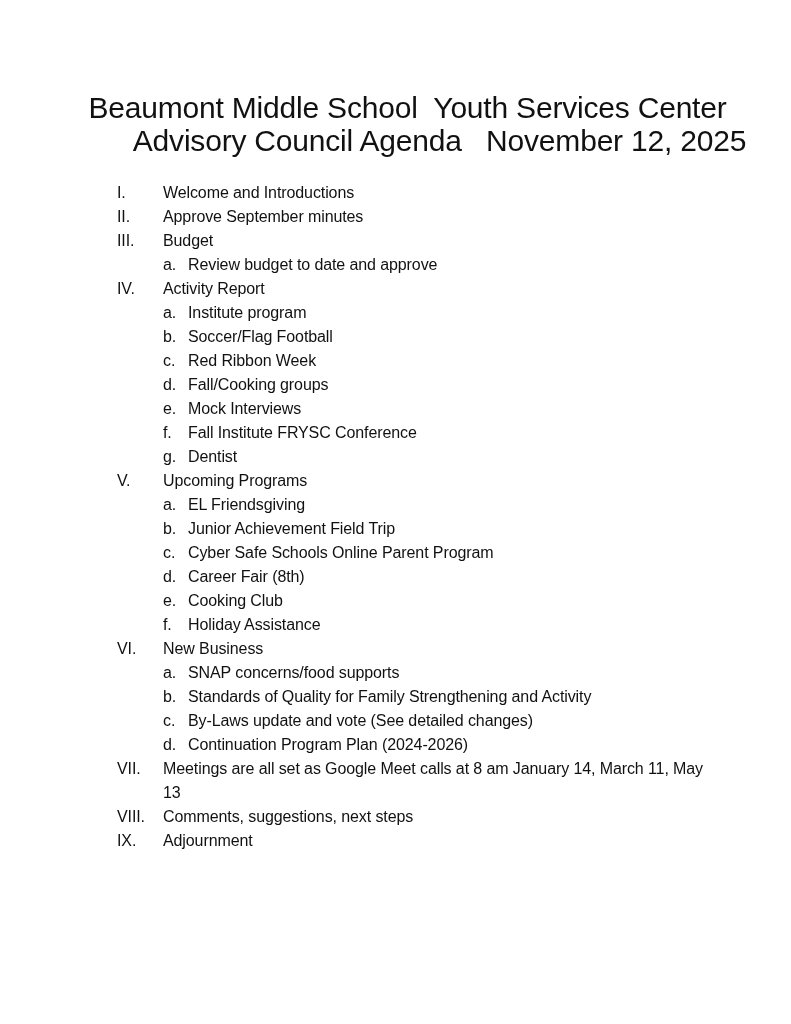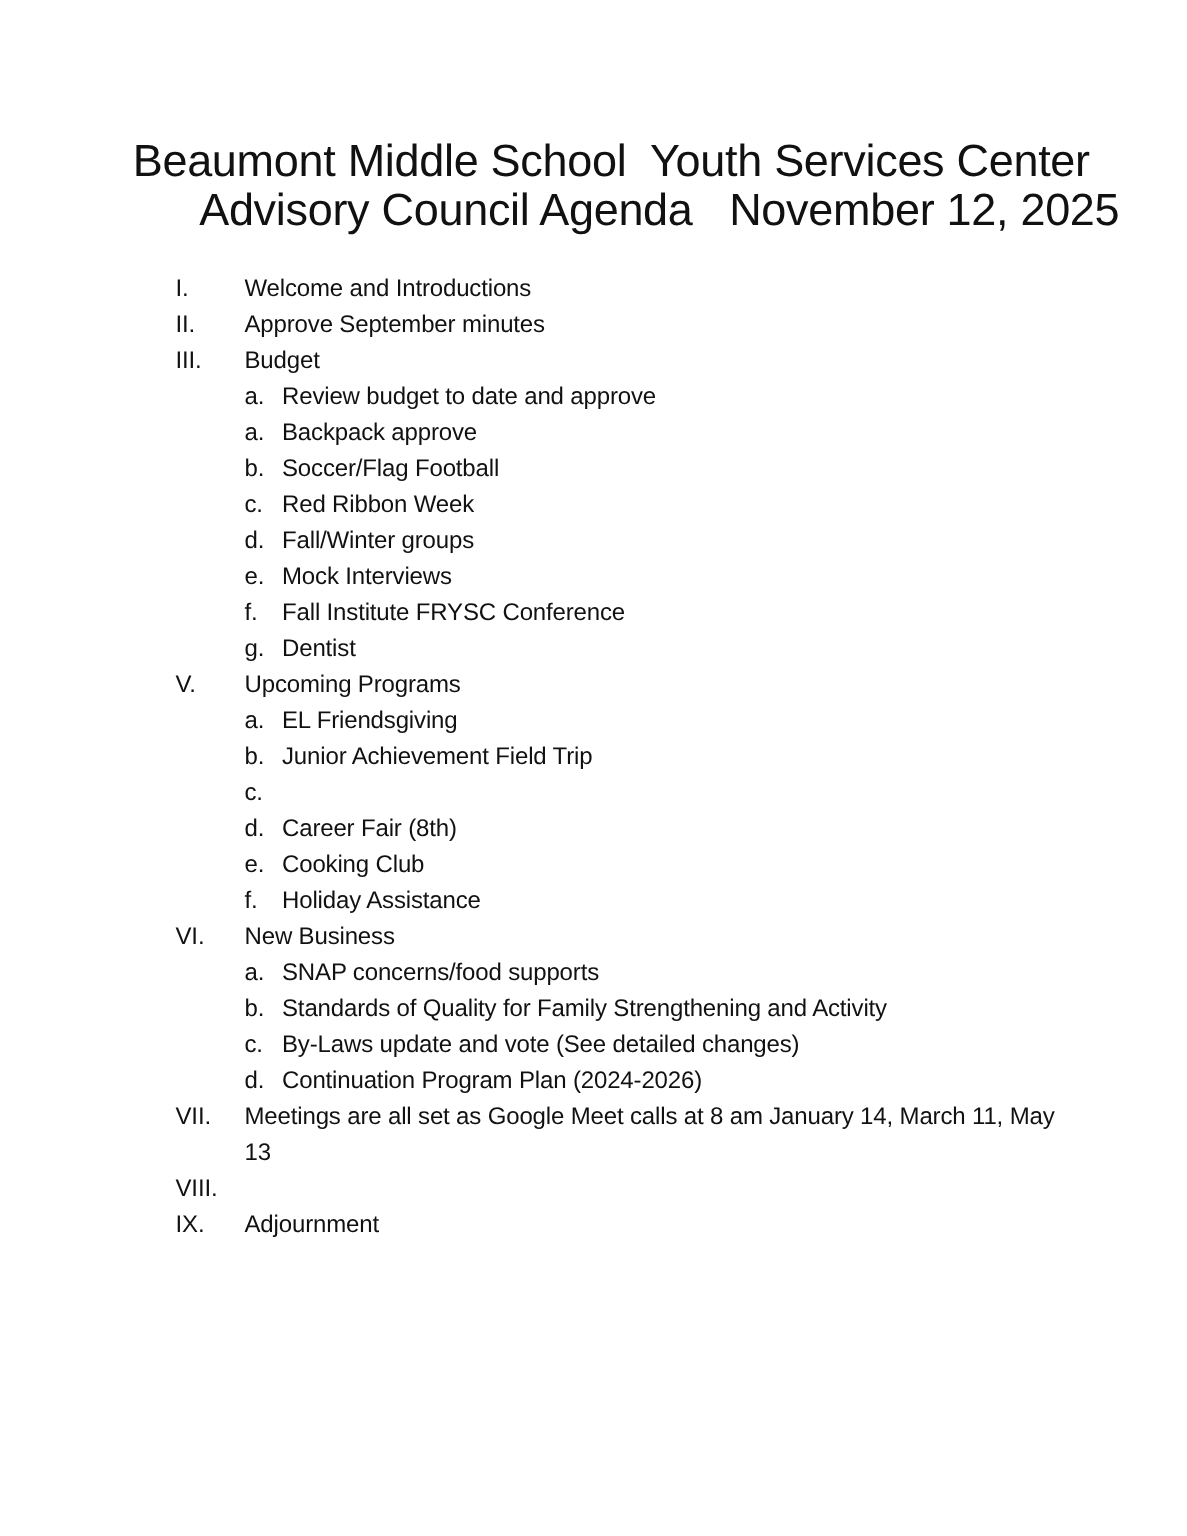--- a/index.html
+++ b/index.html
@@ -84,34 +84,38 @@
   <div class="row">
     <span class="roman">III.</span>
     <span class="main-text">Budget</span>
   </div>
   <div class="row">
     <span class="sub-letter">a.</span>
     <span class="sub-text">Review budget to date and approve</span>
   </div>
 
   <div class="row">
+    <span class="roman">IV.</span>
+    <span class="main-text">Activity Report</span>
+  </div>
+  <div class="row">
     <span class="sub-letter">a.</span>
-    <span class="sub-text">Backpack approve</span>
+    <span class="sub-text">Institute program</span>
   </div>
   <div class="row">
     <span class="sub-letter">b.</span>
     <span class="sub-text">Soccer/Flag Football</span>
   </div>
   <div class="row">
     <span class="sub-letter">c.</span>
     <span class="sub-text">Red Ribbon Week</span>
   </div>
   <div class="row">
     <span class="sub-letter">d.</span>
-    <span class="sub-text">Fall/Winter groups</span>
+    <span class="sub-text">Fall/Cooking groups</span>
   </div>
   <div class="row">
     <span class="sub-letter">e.</span>
     <span class="sub-text">Mock Interviews</span>
   </div>
   <div class="row">
     <span class="sub-letter">f.</span>
     <span class="sub-text">Fall Institute FRYSC Conference</span>
   </div>
   <div class="row">
@@ -126,20 +130,21 @@
   <div class="row">
     <span class="sub-letter">a.</span>
     <span class="sub-text">EL Friendsgiving</span>
   </div>
   <div class="row">
     <span class="sub-letter">b.</span>
     <span class="sub-text">Junior Achievement Field Trip</span>
   </div>
   <div class="row">
     <span class="sub-letter">c.</span>
+    <span class="sub-text">Cyber Safe Schools Online Parent Program</span>
   </div>
   <div class="row">
     <span class="sub-letter">d.</span>
     <span class="sub-text">Career Fair (8th)</span>
   </div>
   <div class="row">
     <span class="sub-letter">e.</span>
     <span class="sub-text">Cooking Club</span>
   </div>
   <div class="row">
@@ -168,20 +173,21 @@
     <span class="sub-text">Continuation Program Plan (2024-2026)</span>
   </div>
 
   <div class="row wrap">
     <span class="roman">VII.</span>
     <span class="main-text">Meetings are all set as Google Meet calls at 8 am January 14, March 11, May 13</span>
   </div>
 
   <div class="row">
     <span class="roman">VIII.</span>
+    <span class="main-text">Comments, suggestions, next steps</span>
   </div>
 
   <div class="row">
     <span class="roman">IX.</span>
     <span class="main-text">Adjournment</span>
   </div>
 
 </div>
 
 </body></html>

